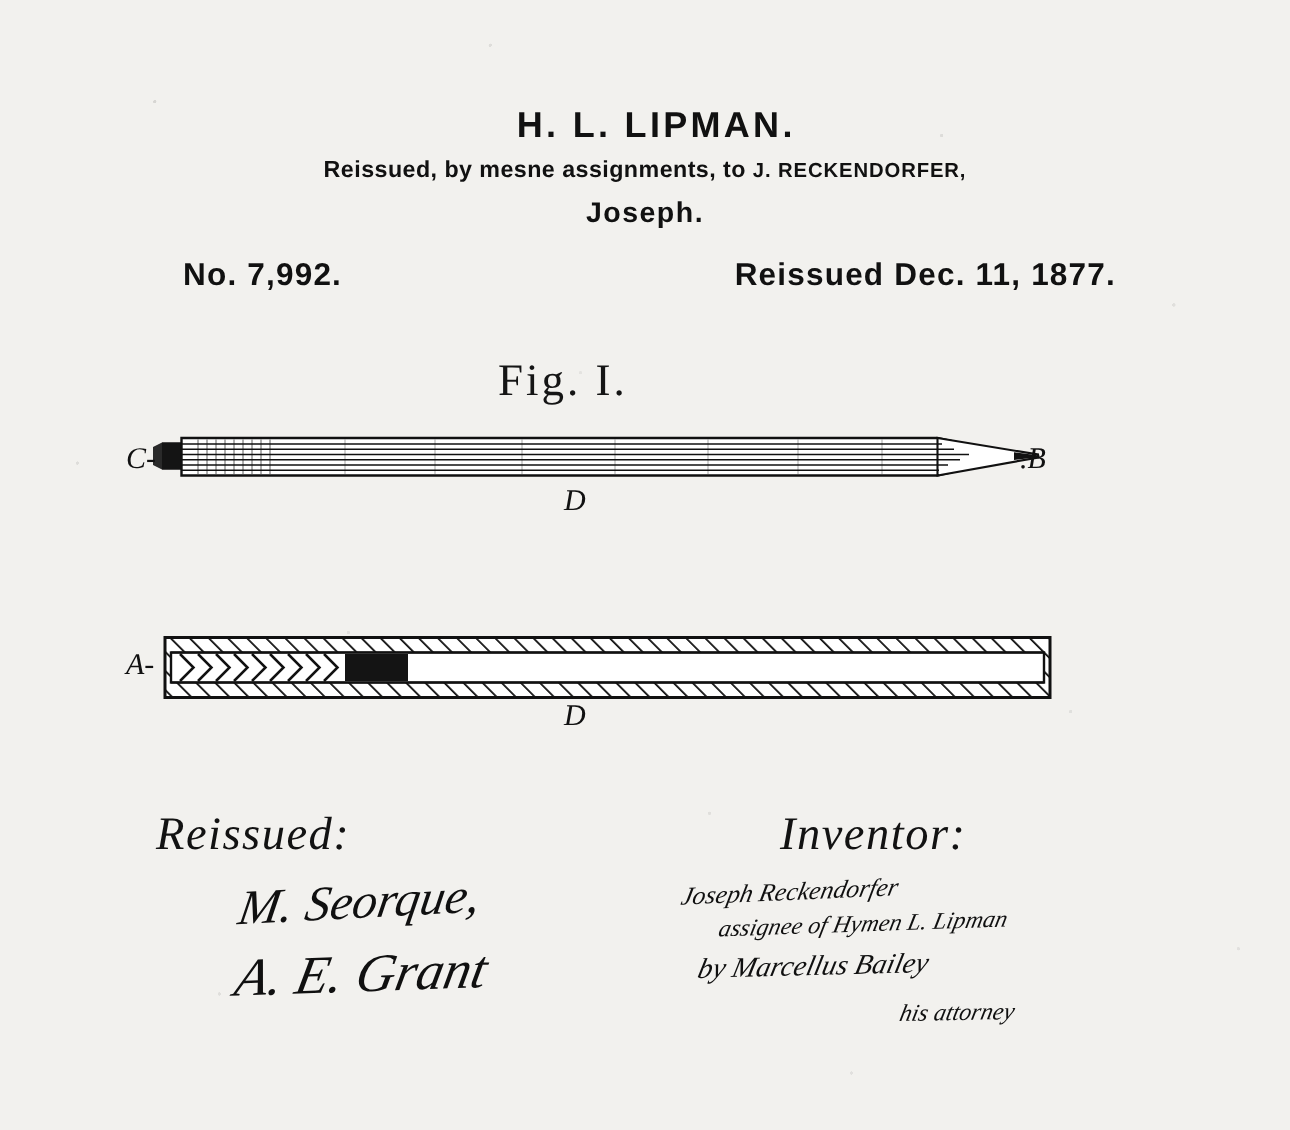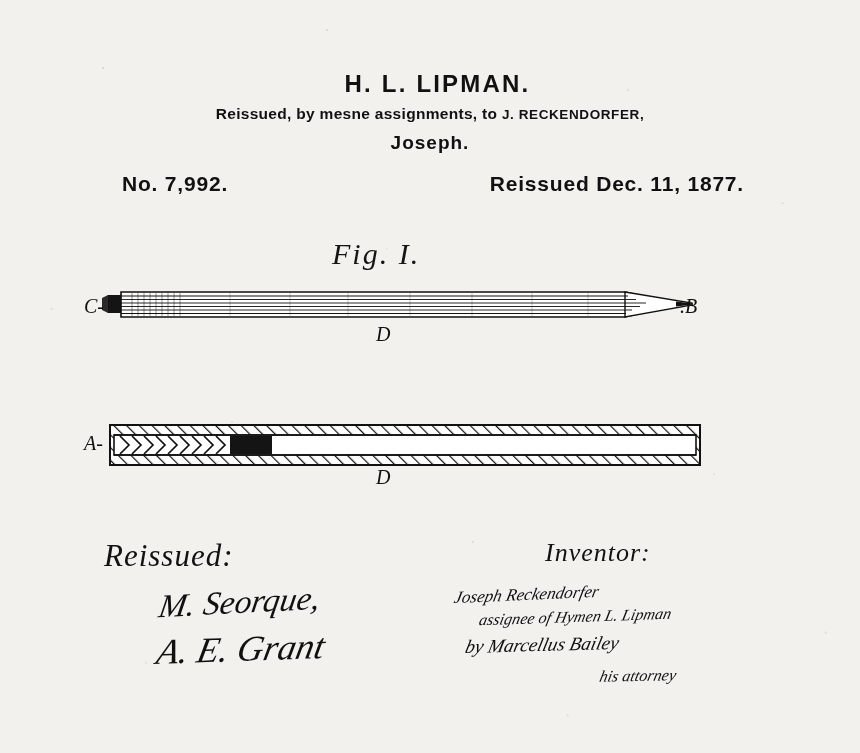--- a/index.html
+++ b/index.html
@@ -77,21 +77,20 @@
     font-size: 21px;
     letter-spacing: .8px;
   }
   .meta-row .num { margin-left: 12px; }
   .meta-row .reissued { margin-right: 6px; }
 
   
   .fig-caption {
     position: absolute;
     font-family: "Liberation Serif", serif;
-    font-style: italic;
     font-size: 30px;
     letter-spacing: 2px;
     color: #151515;
   }
   .fig1-caption { top: 237px; left: 332px; }
   .fig2-caption { top: 385px; left: 335px; }
 
   
   .fig1-wrap { position: absolute; top: 278px; left: 80px; width: 630px; height: 62px; }
 
@@ -110,21 +109,21 @@
   .lbl-a { top: 14px; left: 4px; }
   .lbl-d2 { position: absolute; top: 48px; left: 296px; font-style: italic; font-size: 20px; font-family: "Liberation Serif", serif; }
 
   
   .script {
     font-family: "Liberation Serif", serif;
     font-style: italic;
     color: #121212;
   }
   .witness-head { position: absolute; top: 538px; left: 104px; font-size: 31px; letter-spacing: 1px; }
-  .inventor-head { position: absolute; top: 538px; left: 520px; font-size: 26px; letter-spacing: 1px; margin-left: 25px; }
+  .inventor-head { position: absolute; top: 538px; left: 520px; font-size: 31px; letter-spacing: 1px; }
 
   .sig { position: absolute; font-style: italic; color: #101010; white-space: nowrap; }
   .sig-1 { top: 584px; left: 160px; font-size: 33px; transform: skewX(-12deg) rotate(-3deg); }
   .sig-2 { top: 628px; left: 158px; font-size: 36px; transform: skewX(-13deg) rotate(-2deg); }
 
   .inv-1 { top: 585px; left: 455px; font-size: 17px; transform: skewX(-14deg) rotate(-2.5deg); }
   .inv-2 { top: 608px; left: 480px; font-size: 16px; transform: skewX(-14deg) rotate(-2deg); }
   .inv-3 { top: 634px; left: 466px; font-size: 19px; transform: skewX(-14deg) rotate(-1.5deg); }
   .inv-4 { top: 667px; left: 600px; font-size: 16px; transform: skewX(-13deg) rotate(-1deg); }
 </style>

